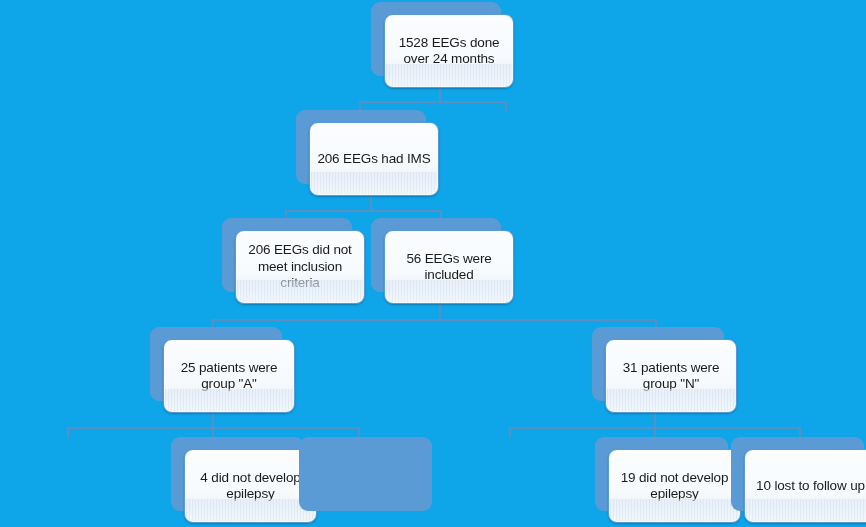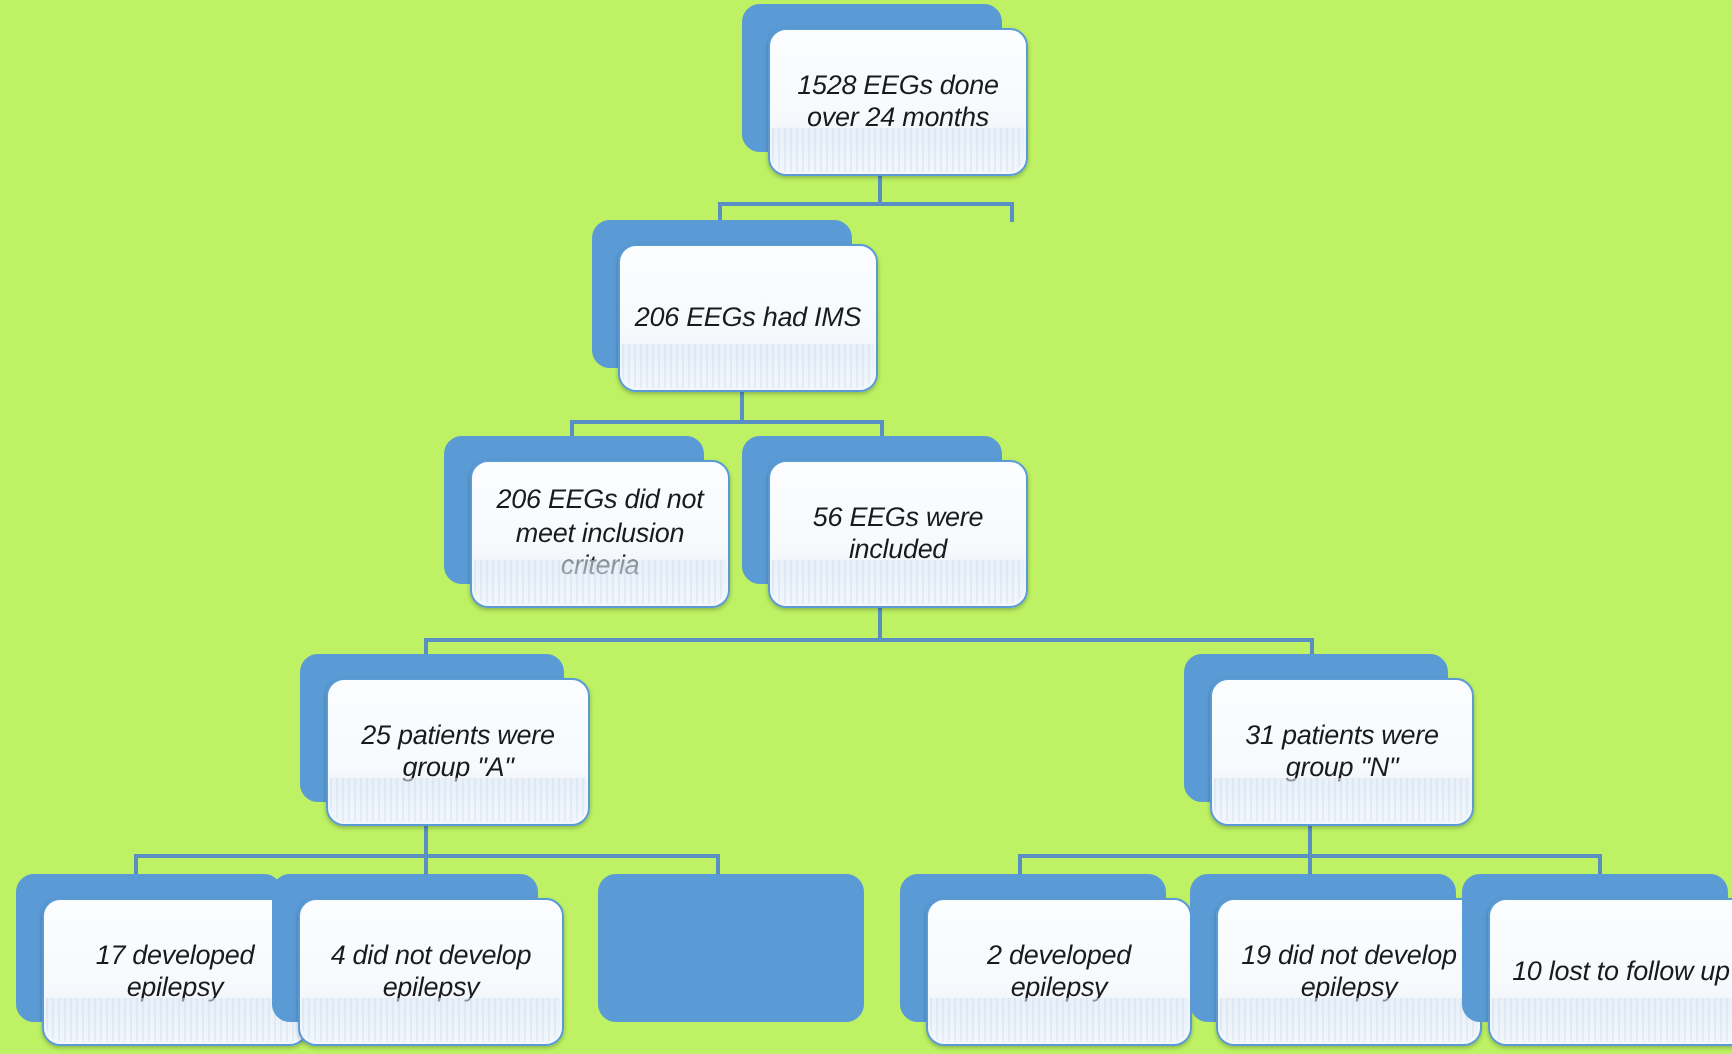--- a/index.html
+++ b/index.html
@@ -2,21 +2,21 @@
 <html><head>
 <meta charset="utf-8">
 <style>
   html,body{margin:0;padding:0;}
   body{
     background:#000;
     width:866px;height:527px;
     font-family:"Liberation Sans", sans-serif;
     overflow:hidden;
   }
-  #canvas{position:relative;width:866px;height:527px;background:#bef264;font-style:italic;}
+  #canvas{position:relative;width:866px;height:527px;background:#0ea5e9;}
 
   
   .conn{position:absolute;background:#5a8fc4;}
   .conn.v{width:2px;}
   .conn.h{height:2px;}
 
   
   .node{position:absolute;}
   .node .back{
     position:absolute;left:0;top:0;
@@ -122,44 +122,32 @@
     </div>
   </div>
 
   <div class="node" style="left:592px;top:327px;width:152px;height:90px;">
     <div class="back" style="width:132px;height:74px;"></div>
     <div class="front" style="width:132px;height:74px;">
       <span class="txt">31 patients were group "N"</span>
     </div>
   </div>
 
-  <div class="node" style="left:8px;top:437px;width:152px;height:88px;">
-    <div class="back" style="width:133px;height:74px;"></div>
-    <div class="front" style="width:133px;height:74px;">
-      <span class="txt">17 developed epilepsy</span>
-    </div>
-  </div>
 
-  <div class="node" style="left:136px;top:437px;width:152px;height:88px;">
+  <div class="node" style="left:171px;top:437px;width:152px;height:88px;">
     <div class="back" style="width:133px;height:74px;"></div>
     <div class="front" style="width:133px;height:74px;">
       <span class="txt">4 did not develop epilepsy</span>
     </div>
   </div>
 
   <div class="node" style="left:299px;top:437px;width:152px;height:88px;">
     <div class="back" style="width:133px;height:74px;"></div>
   </div>
 
-  <div class="node" style="left:450px;top:437px;width:152px;height:88px;">
-    <div class="back" style="width:133px;height:74px;"></div>
-    <div class="front" style="width:133px;height:74px;">
-      <span class="txt">2 developed epilepsy</span>
-    </div>
-  </div>
 
   <div class="node" style="left:595px;top:437px;width:152px;height:88px;">
     <div class="back" style="width:133px;height:74px;"></div>
     <div class="front" style="width:133px;height:74px;">
       <span class="txt">19 did not develop epilepsy</span>
     </div>
   </div>
 
   <div class="node" style="left:731px;top:437px;width:152px;height:88px;">
     <div class="back" style="width:133px;height:74px;"></div>

